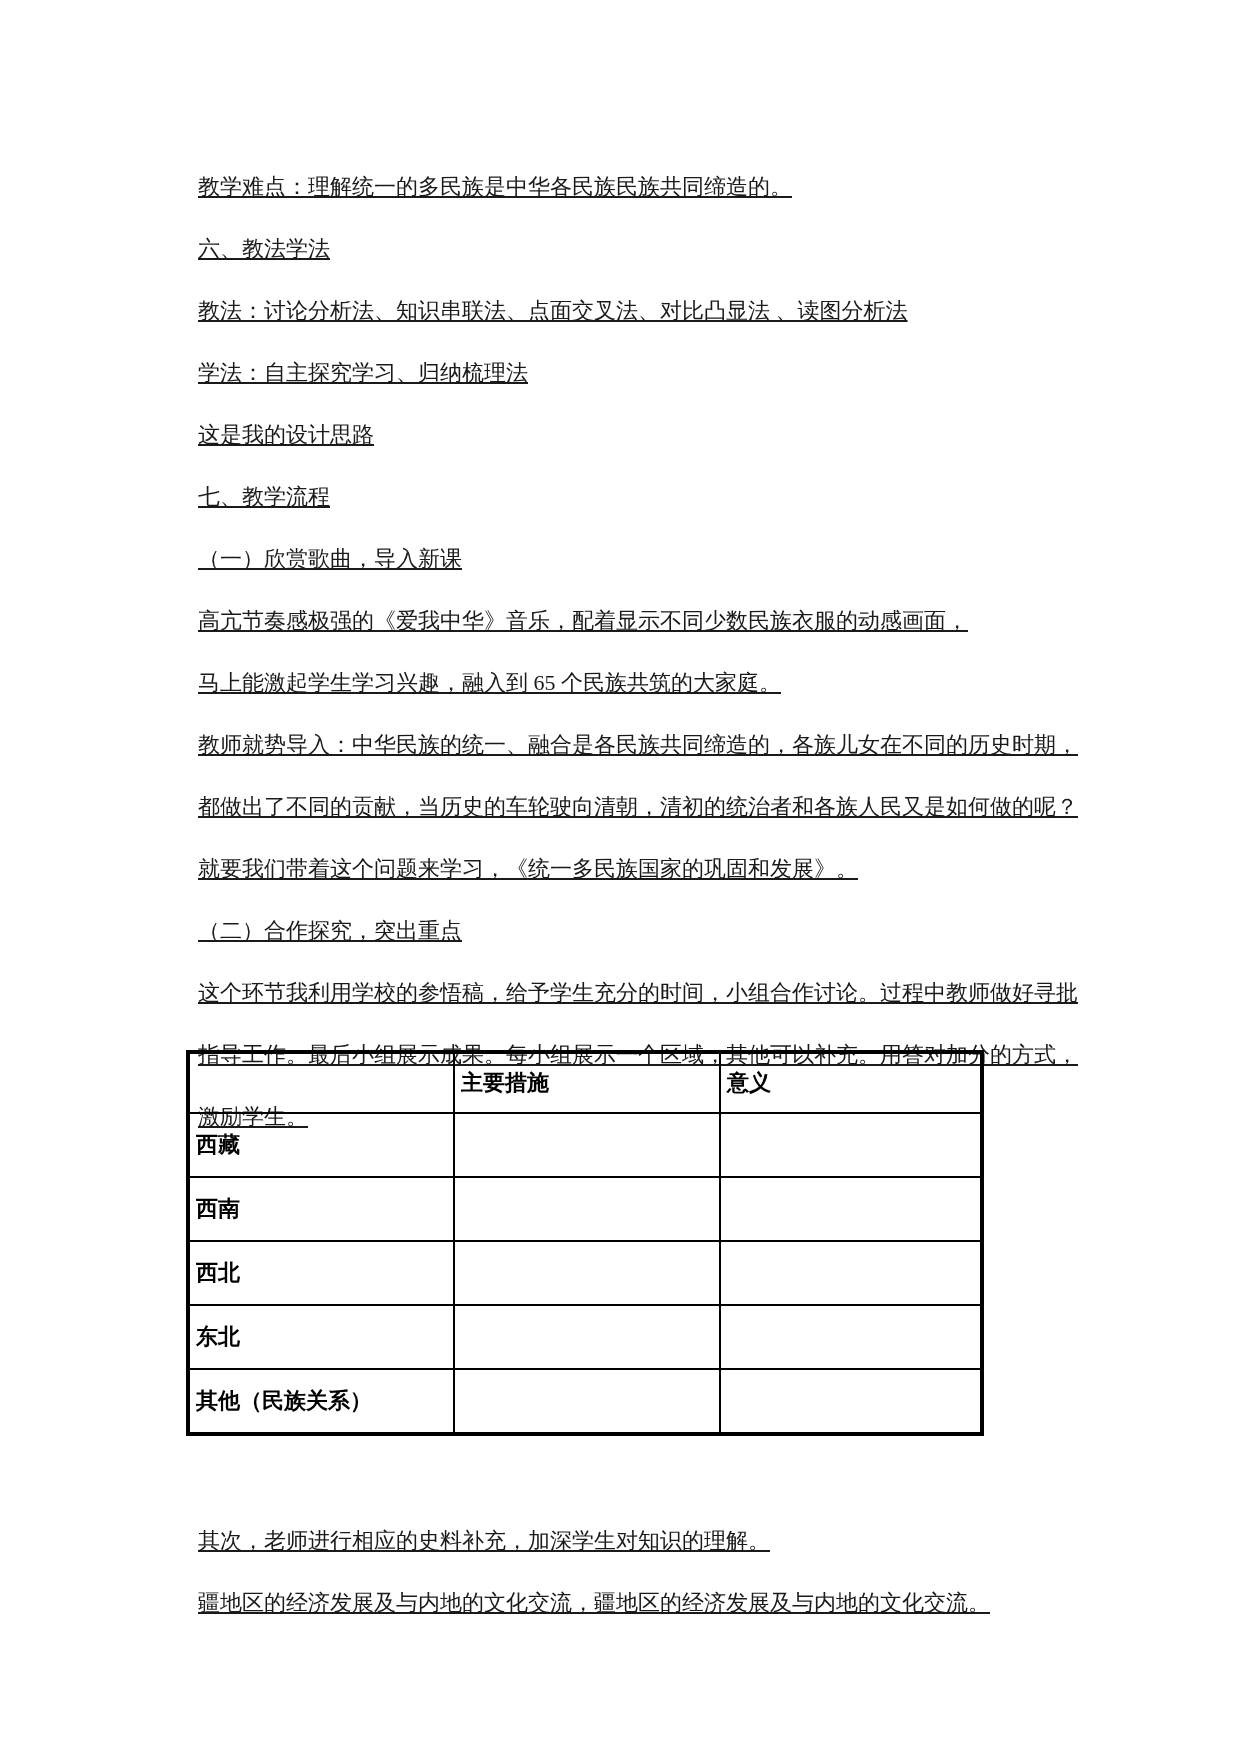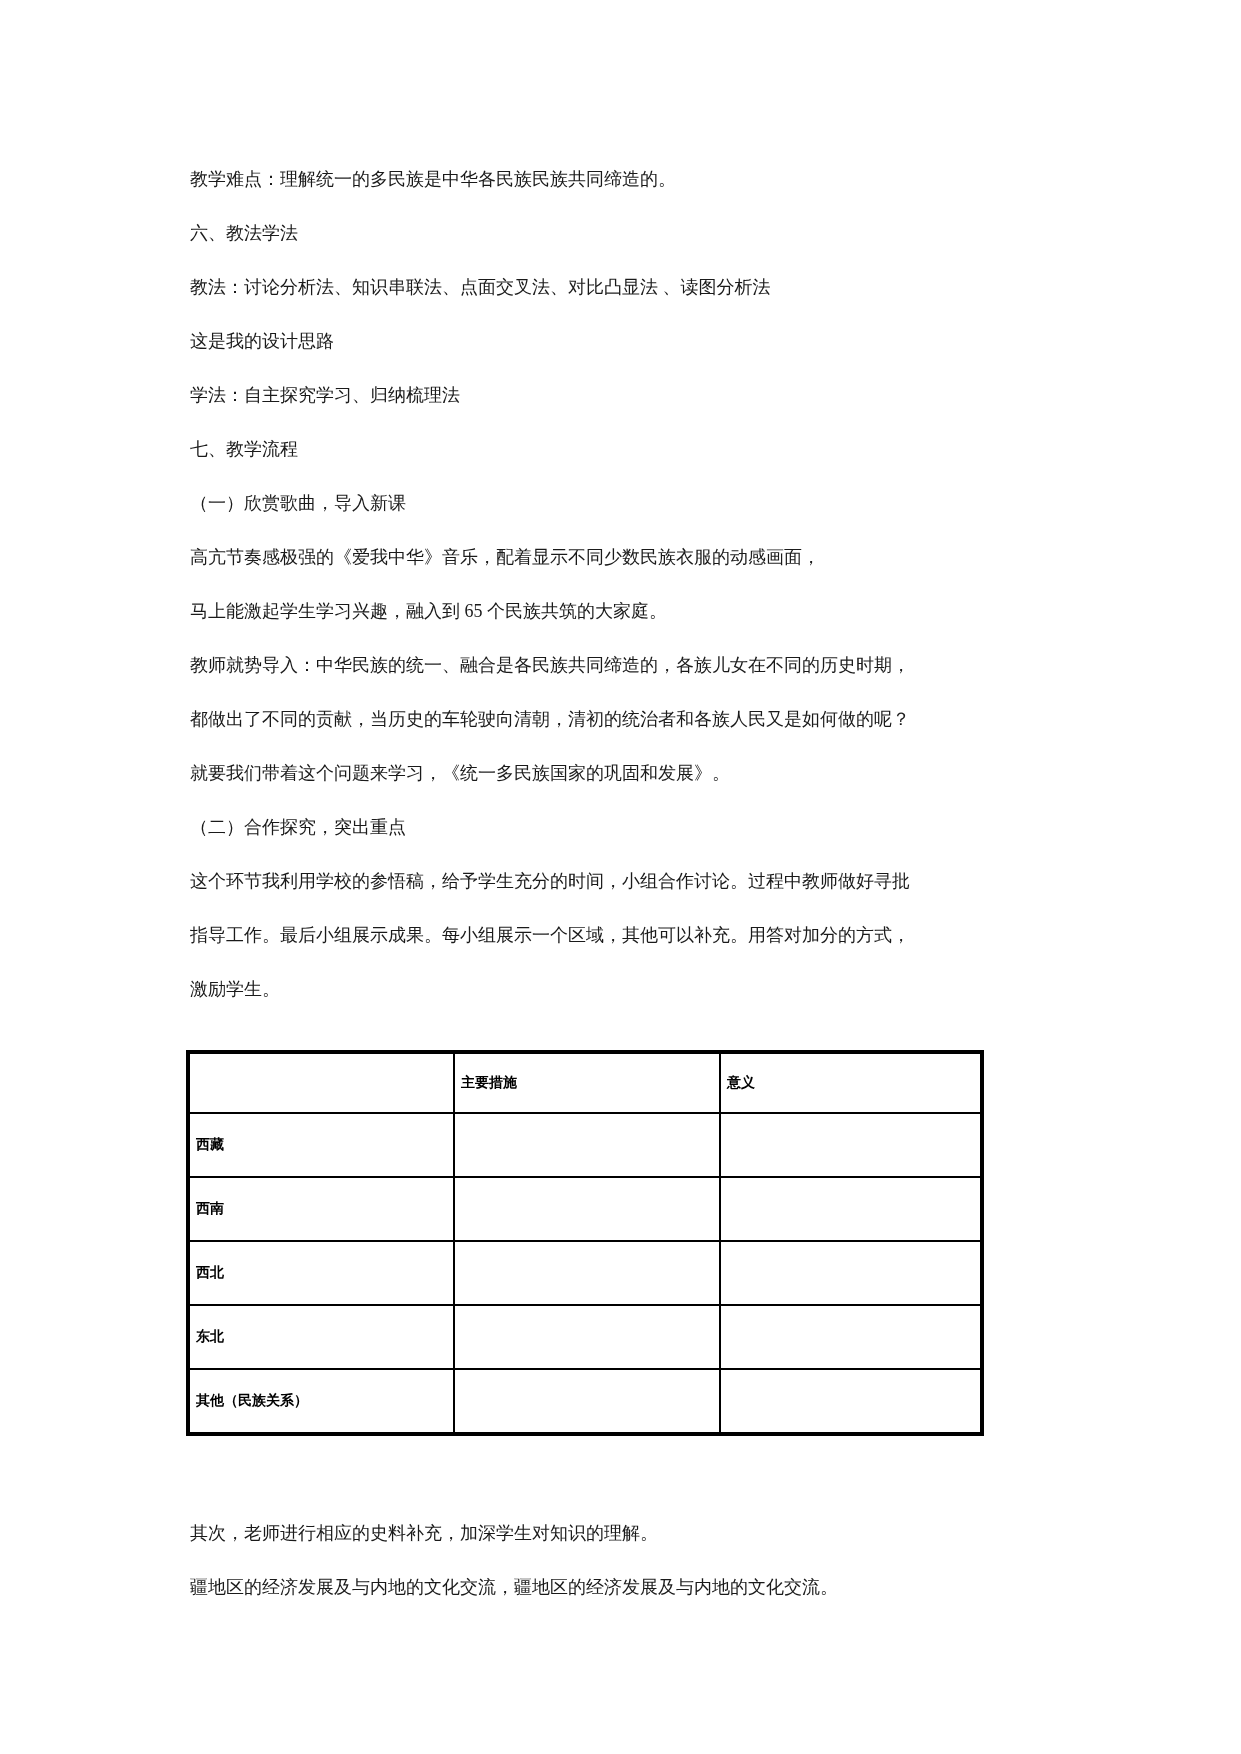--- a/index.html
+++ b/index.html
@@ -19,63 +19,64 @@
   .text-block {
     position: absolute;
     left: 190px;
     width: 890px;
   }
   .text-before { top: 152px; }
   .text-after  { top: 1506px; }
   .doc-line {
     height: 54px;
     line-height: 54px;
-    font-size: 18px;
+    font-size: 22px;
     letter-spacing: 0px;
     white-space: nowrap;
-    margin: 0;
+    margin: 8px;
+    text-decoration: underline;
   }
   .table-wrap {
     position: absolute;
     left: 186px;
     top: 1050px;
   }
   table.doc-table {
     border-collapse: collapse;
     table-layout: fixed;
     width: 794px;
     border: 4px solid #000000;
     font-family: "Liberation Sans", "DejaVu Sans", sans-serif;
   }
   table.doc-table col.c0 { width: 266px; }
   table.doc-table col.c1 { width: 266px; }
   table.doc-table col.c2 { width: 262px; }
   table.doc-table td {
     border: 2px solid #000000;
-    font-size: 14px;
+    font-size: 22px;
     font-weight: bold;
     color: #000000;
     padding: 0 2px 0 6px;
     vertical-align: middle;
     overflow: hidden;
   }
   table.doc-table tr.header-row td { height: 58px; }
   table.doc-table tr.body-row td   { height: 62px; }
 </style>
 </head>
 <body>
 
 <div class="page">
 
   <div class="text-block text-before">
     <p class="doc-line">教学难点：理解统一的多民族是中华各民族民族共同缔造的。</p>
     <p class="doc-line">六、教法学法</p>
     <p class="doc-line">教法：讨论分析法、知识串联法、点面交叉法、对比凸显法 、读图分析法</p>
+    <p class="doc-line">学法：自主探究学习、归纳梳理法</p>
     <p class="doc-line">这是我的设计思路</p>
-    <p class="doc-line">学法：自主探究学习、归纳梳理法</p>
     <p class="doc-line">七、教学流程</p>
     <p class="doc-line">（一）欣赏歌曲，导入新课</p>
     <p class="doc-line">高亢节奏感极强的《爱我中华》音乐，配着显示不同少数民族衣服的动感画面，</p>
     <p class="doc-line">马上能激起学生学习兴趣，融入到 65 个民族共筑的大家庭。</p>
     <p class="doc-line">教师就势导入：中华民族的统一、融合是各民族共同缔造的，各族儿女在不同的历史时期，</p>
     <p class="doc-line">都做出了不同的贡献，当历史的车轮驶向清朝，清初的统治者和各族人民又是如何做的呢？</p>
     <p class="doc-line">就要我们带着这个问题来学习，《统一多民族国家的巩固和发展》。</p>
     <p class="doc-line">（二）合作探究，突出重点</p>
     <p class="doc-line">这个环节我利用学校的参悟稿，给予学生充分的时间，小组合作讨论。过程中教师做好寻批</p>
     <p class="doc-line">指导工作。最后小组展示成果。每小组展示一个区域，其他可以补充。用答对加分的方式，</p>

